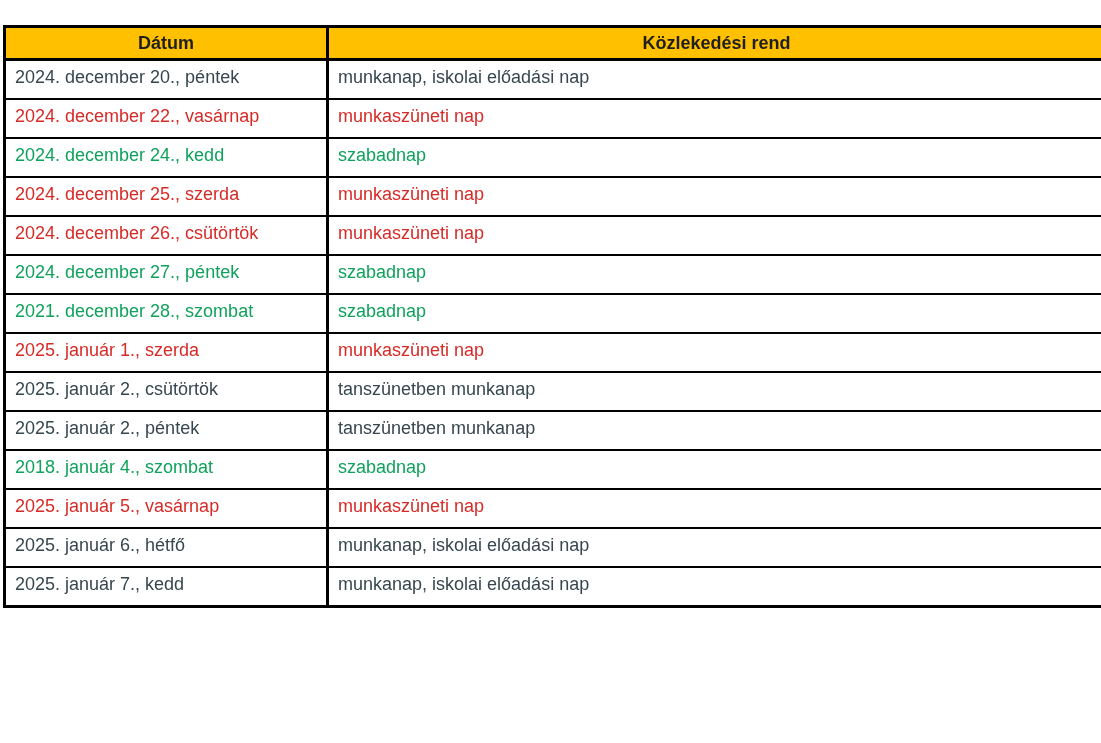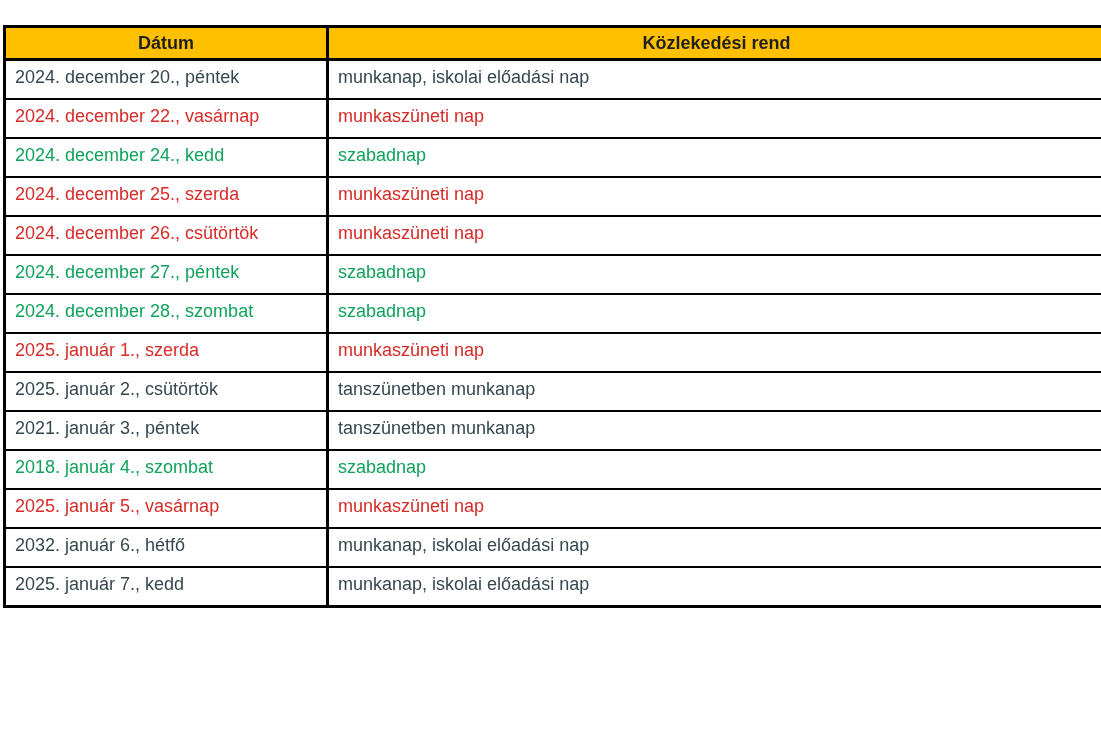--- a/index.html
+++ b/index.html
@@ -90,45 +90,45 @@
     </tr>
         <tr>
       <td class="c-red">2024. december 26., csütörtök</td>
       <td class="c-red">munkaszüneti nap</td>
     </tr>
         <tr>
       <td class="c-green">2024. december 27., péntek</td>
       <td class="c-green">szabadnap</td>
     </tr>
         <tr>
-      <td class="c-green">2024. december 28., szombat</td>
+      <td class="c-green">2021. december 28., szombat</td>
       <td class="c-green">szabadnap</td>
     </tr>
         <tr>
       <td class="c-red">2025. január 1., szerda</td>
       <td class="c-red">munkaszüneti nap</td>
     </tr>
         <tr>
       <td class="c-default">2025. január 2., csütörtök</td>
       <td class="c-default">tanszünetben munkanap</td>
     </tr>
         <tr>
-      <td class="c-default">2021. január 3., péntek</td>
+      <td class="c-default">2025. január 2., péntek</td>
       <td class="c-default">tanszünetben munkanap</td>
     </tr>
         <tr>
       <td class="c-green">2018. január 4., szombat</td>
       <td class="c-green">szabadnap</td>
     </tr>
         <tr>
       <td class="c-red">2025. január 5., vasárnap</td>
       <td class="c-red">munkaszüneti nap</td>
     </tr>
         <tr>
-      <td class="c-default">2032. január 6., hétfő</td>
+      <td class="c-default">2025. január 6., hétfő</td>
       <td class="c-default">munkanap, iskolai előadási nap</td>
     </tr>
         <tr class="last-row">
       <td class="c-default">2025. január 7., kedd</td>
       <td class="c-default">munkanap, iskolai előadási nap</td>
     </tr>
       </tbody>
   </table>
 
 </div>

